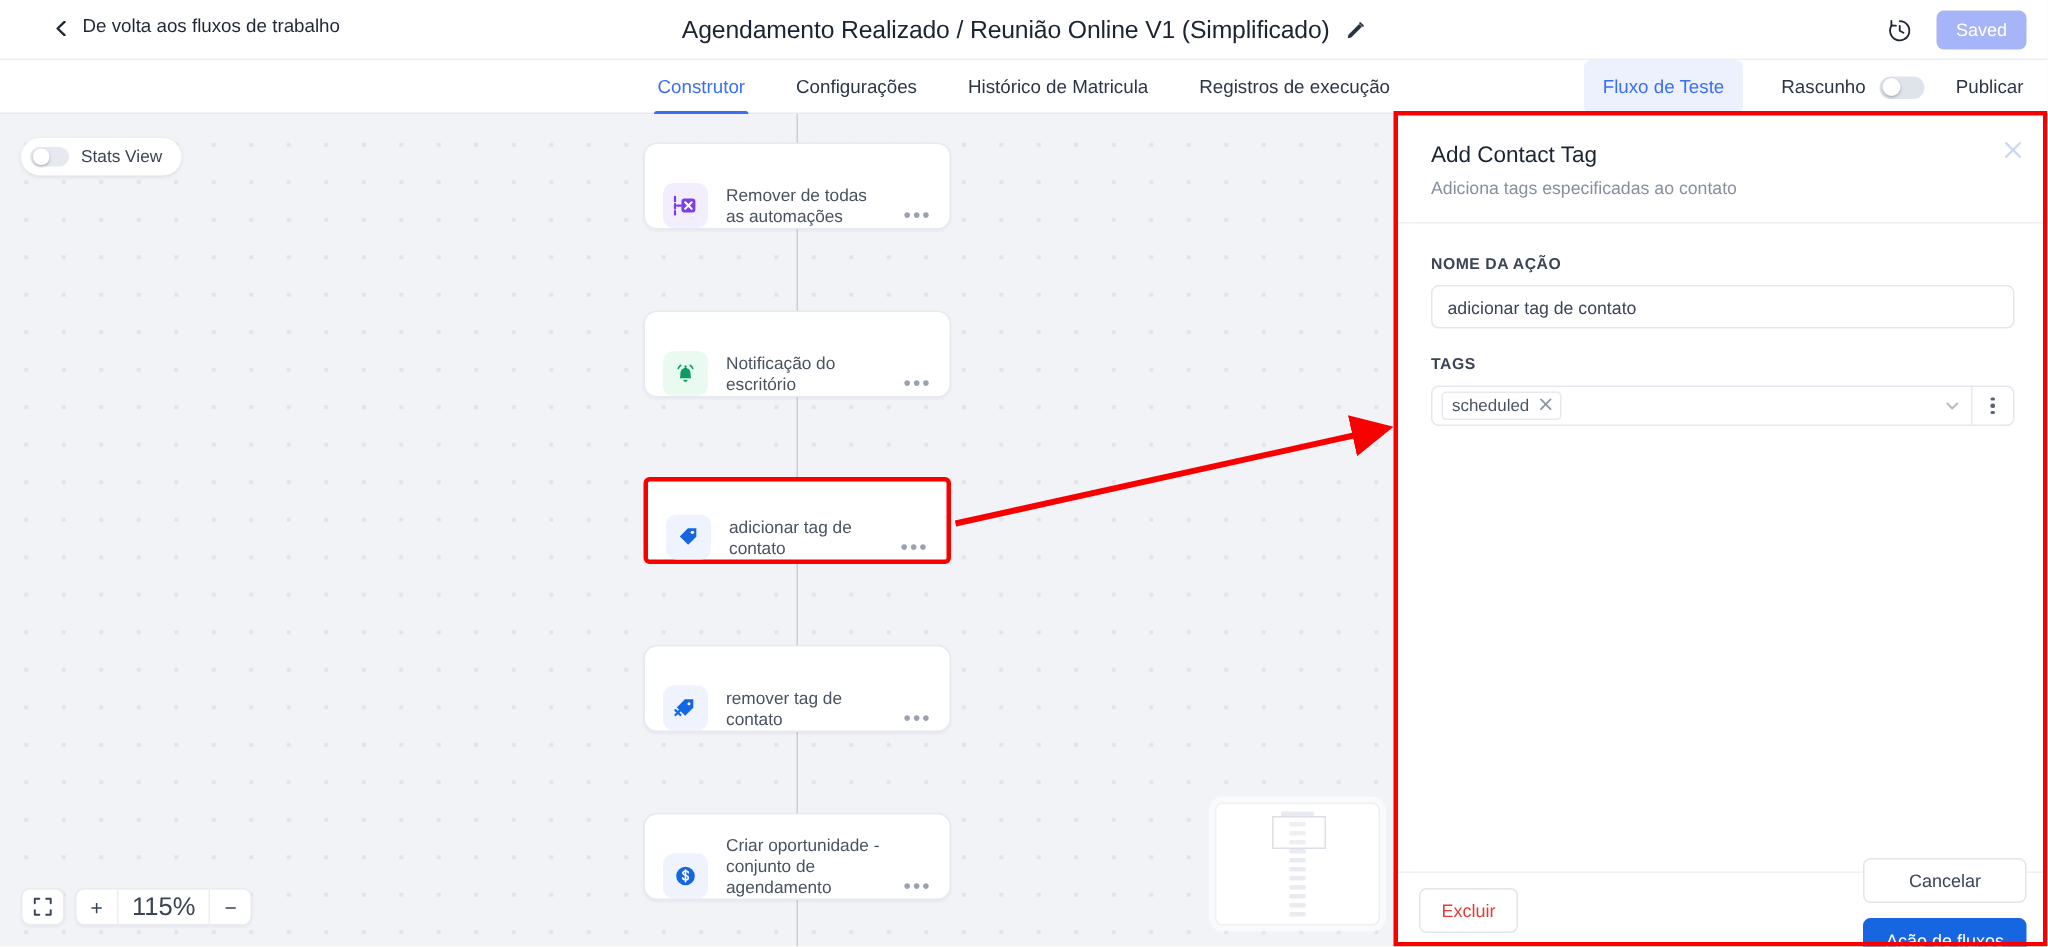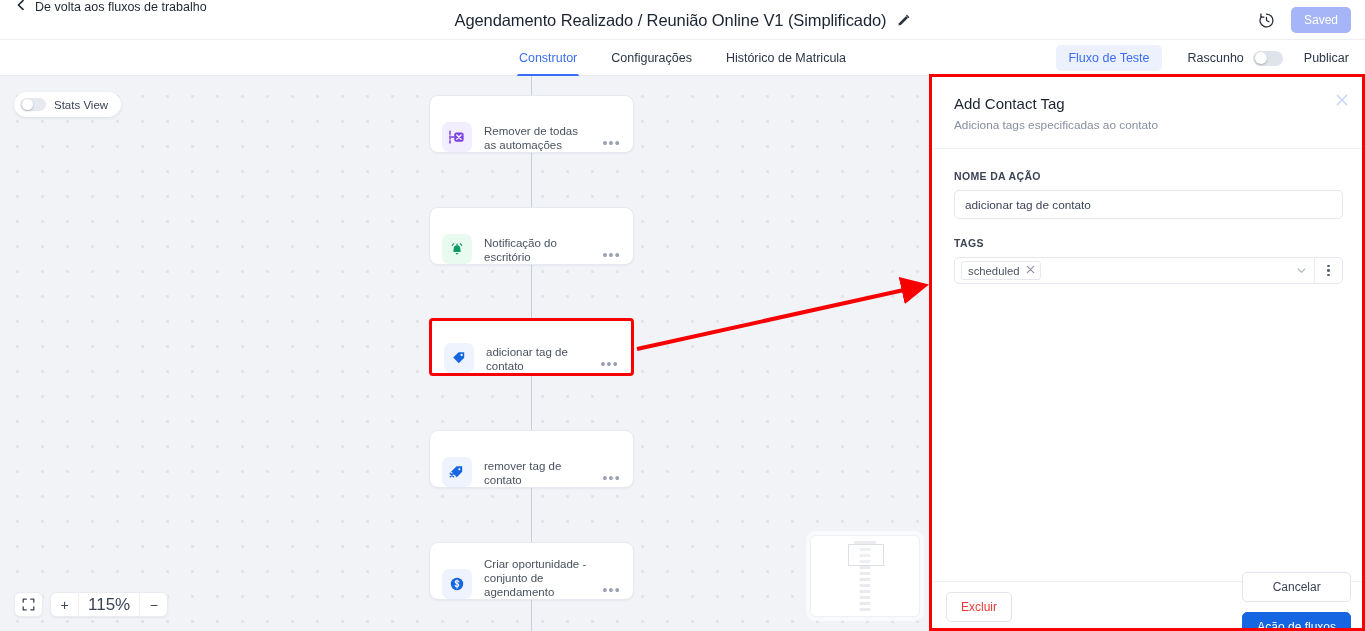--- a/index.html
+++ b/index.html
@@ -13,22 +13,22 @@
   }
   #app { position: relative; width: 1365px; height: 631px; overflow: hidden; }
 
   
   .topbar {
     position: absolute; top: 0; left: 0; width: 1365px; height: 40px;
     background: #fff; border-bottom: 1px solid #eceef2;
     display: flex; align-items: center;
   }
   .back-link {
-    position: absolute; left: 16px; top: 0; height: 24px;
-    display: flex; align-items: flex-start; gap: 9px;
+    position: absolute; left: 36px; top: 0; height: 24px;
+    display: flex; align-items: flex-end; gap: 9px;
     color: #1f2733; font-size: 12.5px; cursor: pointer;
   }
   .chev-left { width: 10px; height: 10px; display:block; }
   .doc-title {
     position: absolute; left: 0; width: 1365px; top: 0; height: 40px;
     display: flex; align-items: center; justify-content: center; gap: 11px;
     pointer-events: none;
   }
   .doc-title .t {
     font-size: 16.5px; color: #1b2431; letter-spacing: -0.1px; font-weight: 400;
@@ -58,21 +58,21 @@
     font-size: 12.5px; color: #2c3545; height: 36px; line-height: 36px;
     cursor: pointer; position: relative; padding: 0 2px;
   }
   .tab.active { color: #3b6ef5; }
   .tab.active::after {
     content: ""; position: absolute; left: 0; right: 0; bottom: 0;
     height: 2px; background: #3b6ef5; border-radius: 2px 2px 0 0;
   }
   .tabs-right {
     position: absolute; right: 16px; top: 0; height: 36px;
-    display: flex; align-items: center; gap: 14px;
+    display: flex; gap: 14px;
   }
   .btn-testflow {
     background: #edf1fe; color: #3b6ef5; border: none; border-radius: 5px;
     font-size: 12.5px; padding: 6px 12px; cursor: pointer; font-family: inherit;
   }
   .pubwrap { display: flex; align-items: center; gap: 9px; }
   .pub-label { font-size: 12.5px; color: #2c3545; margin-left: 12px; }
   .switch {
     width: 30px; height: 15px; border-radius: 8px; background: #dfe3ea;
     position: relative; cursor: pointer; flex: none;
@@ -273,20 +273,21 @@
       </span>
       <button class="btn-saved">Saved</button>
     </div>
   </div>
 
   <div class="tabsbar">
     <div class="tabs">
       <div class="tab active">Construtor</div>
       <div class="tab">Configurações</div>
       <div class="tab">Histórico de Matricula</div>
+      <div class="tab">Registros de execução</div>
     </div>
     <div class="tabs-right">
       <button class="btn-testflow">Fluxo de Teste</button>
       <div class="pubwrap">
         <span class="pub-label">Rascunho</span>
         <div class="switch">
             <span class="knob"></span>
           </div>
         <span class="pub-label">Publicar</span>
       </div>

